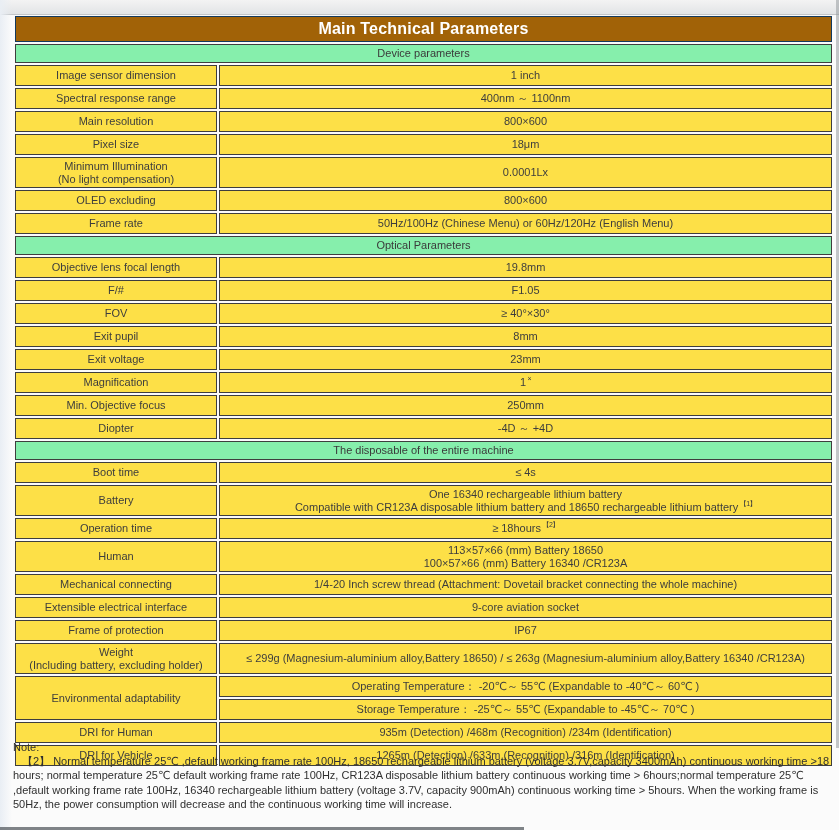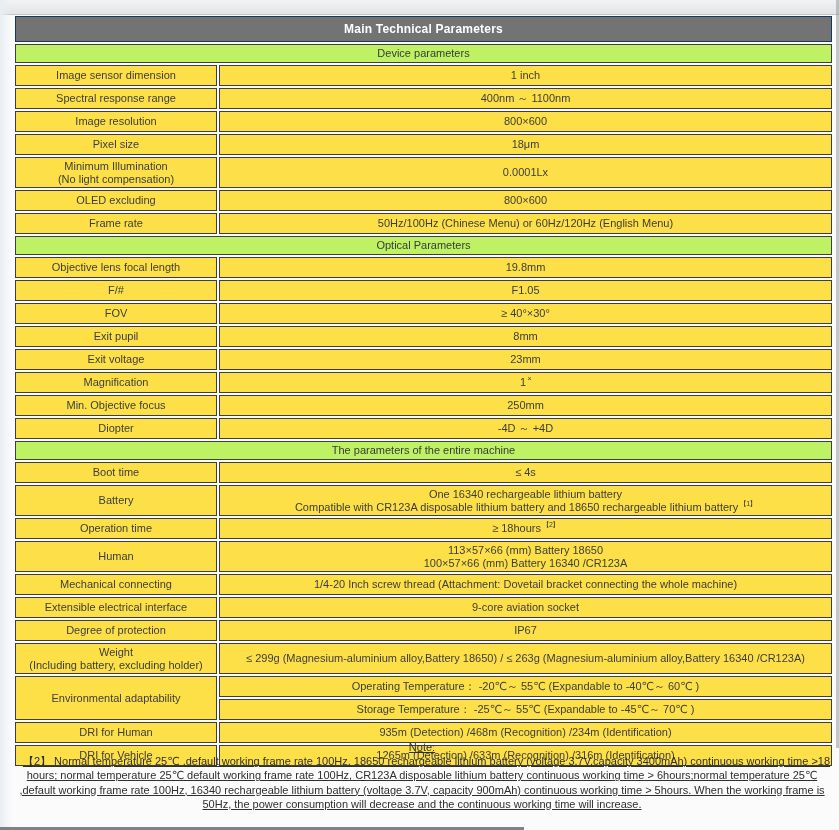--- a/index.html
+++ b/index.html
@@ -25,34 +25,34 @@
     table-layout:fixed;
   }
   col.c-label{width:202px;}
   td{
     border:1px solid #3e3e3e;background:#fde047;
     text-align:center;vertical-align:middle;
     font-size:11px;line-height:12.5px;color:#3d3d3d;
     padding:2px 6px;height:15px;overflow:hidden;
   }
   tr.title-row td{
-    background:#737373;border-color:#12395e;color:#ffffff;
-    font-weight:bold;font-size:12px;height:20px;letter-spacing:.2px;
+    background:#a16207;border-color:#12395e;color:#ffffff;
+    font-weight:bold;font-size:16px;height:20px;letter-spacing:.2px;
   }
   tr.section-row td{
-    background:#bef264;height:13px;color:#3a3a3a;
+    background:#86efac;height:13px;color:#3a3a3a;
   }
   sup.mark{font-size:7px;line-height:0;vertical-align:super;letter-spacing:-.5px;}
   .cell-line{display:block;}
 
   .notes{
     position:absolute;left:13px;top:740px;width:818px;
     font-size:11px;line-height:14.2px;color:#2f2f2f;
   }
-  .notes p{margin:0;text-align:center;text-decoration:underline;}
+  .notes p{margin:0;text-align:left;}
   .notes p.note-item{text-indent:9px;}
 </style>
 </head>
 <body>
 
 <div class="edge-top"></div>
 <div class="edge-left"></div>
 <div class="edge-right"></div>
 <div class="edge-bottom"></div>
 
@@ -71,21 +71,21 @@
         </tr>
         <tr>
           <td>Image sensor dimension</td>
           <td>1 inch</td>
         </tr>
         <tr>
           <td>Spectral response range</td>
           <td>400nm ～ 1100nm</td>
         </tr>
         <tr>
-          <td>Image resolution</td>
+          <td>Main resolution</td>
           <td>800×600</td>
         </tr>
         <tr>
           <td>Pixel size</td>
           <td>18μm</td>
         </tr>
         <tr>
           <td>
             <span class="cell-line">Minimum Illumination</span>
             <span class="cell-line">(No light compensation)</span>
@@ -129,21 +129,21 @@
         </tr>
         <tr>
           <td>Min. Objective focus</td>
           <td>250mm</td>
         </tr>
         <tr>
           <td>Diopter</td>
           <td>-4D ～ +4D</td>
         </tr>
         <tr class="section-row">
-          <td colspan="2">The parameters of the entire machine</td>
+          <td colspan="2">The disposable of the entire machine</td>
         </tr>
         <tr>
           <td>Boot time</td>
           <td>≤ 4s</td>
         </tr>
         <tr>
           <td>Battery</td>
           <td>
             <span class="cell-line">One 16340 rechargeable lithium battery</span>
             <span class="cell-line">Compatible with CR123A disposable lithium battery and 18650 rechargeable lithium battery<sup class="mark"> 【1】</sup></span>
@@ -162,21 +162,21 @@
         </tr>
         <tr>
           <td>Mechanical connecting</td>
           <td>1/4-20 Inch screw thread (Attachment: Dovetail bracket connecting the whole machine)</td>
         </tr>
         <tr>
           <td>Extensible electrical interface</td>
           <td>9-core aviation socket</td>
         </tr>
         <tr>
-          <td>Degree of protection</td>
+          <td>Frame of protection</td>
           <td>IP67</td>
         </tr>
         <tr>
           <td>
             <span class="cell-line">Weight</span>
             <span class="cell-line">(Including battery, excluding holder)</span>
           </td>
           <td>≤ 299g (Magnesium-aluminium alloy,Battery 18650) /  ≤ 263g (Magnesium-aluminium alloy,Battery 16340 /CR123A)</td>
         </tr>
         <tr>

